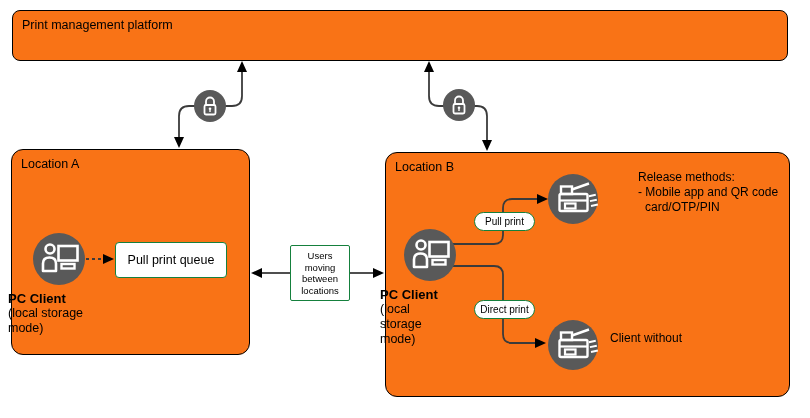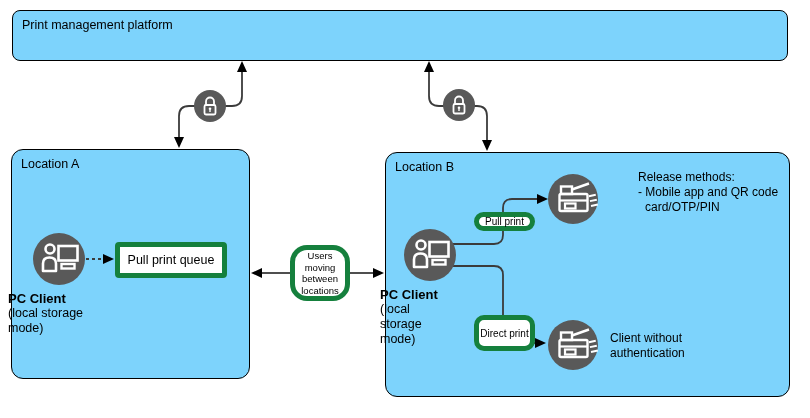--- a/index.html
+++ b/index.html
@@ -1,39 +1,39 @@
 <!DOCTYPE html>
 <html><head>
 <meta charset="utf-8">
 <style>
   html,body{margin:0;padding:0;background:#ffffff;font-family:"Liberation Sans",sans-serif;color:#000;}
   #canvas{position:relative;width:810px;height:418px;background:#ffffff;overflow:hidden;}
-  .node{position:absolute;box-sizing:border-box;background:#7dd3fc;border:1px solid #000;border-radius:12px;}
-  .whitebox{position:absolute;box-sizing:border-box;background:#fff;border:5px solid #15803d;display:flex;align-items:center;justify-content:center;text-align:center;}
+  .node{position:absolute;box-sizing:border-box;background:#f97316;border:1px solid #000;border-radius:12px;}
+  .whitebox{position:absolute;box-sizing:border-box;background:#fff;border:1px solid #15803d;display:flex;align-items:center;justify-content:center;text-align:center;}
   .corner-label{position:absolute;left:9px;top:7px;font-size:12.5px;}
   .circle{position:absolute;border-radius:50%;background:#595959;display:flex;align-items:center;justify-content:center;}
   .caption{position:absolute;font-size:12.5px;line-height:15px;}
   .caption .t{font-weight:bold;font-size:13px;}
   .pill{border-radius:10px;font-size:10px;}
   .txtblock{position:absolute;font-size:12px;line-height:15px;}
   svg.layer{position:absolute;left:0;top:0;}
   .conn{stroke:#3b3b3b;stroke-width:1.8;fill:none;}
   .ah{fill:#000;stroke:none;}
   .iglyph{stroke:#fff;fill:none;}
 </style>
 </head>
 <body>
 
 <div id="canvas">
 
   <div class="node" style="left:12px;top:10px;width:776px;height:51px;border-radius:8px;">
     <div class="corner-label">Print management platform</div>
   </div>
 
-  <div class="node" style="left:11px;top:149px;width:239px;height:230px;">
+  <div class="node" style="left:11px;top:149px;width:239px;height:206px;">
     <div class="corner-label">Location A</div>
   </div>
 
   <div class="node" style="left:385px;top:152px;width:405px;height:245px;">
     <div class="corner-label">Location B</div>
   </div>
 
   <svg class="layer" width="810" height="418" viewBox="0 0 810 418">
 
     <g>
@@ -98,21 +98,21 @@
   </div>
   <div class="caption" style="left:8px;top:291px;width:102px;">
     <div class="t">PC Client</div>
     <div>(local storage</div>
     <div>mode)</div>
   </div>
   <div class="whitebox" style="left:115px;top:242px;width:112px;height:36px;border-radius:4px;font-size:12.5px;">
     <span>Pull print queue</span>
   </div>
 
-  <div class="whitebox" style="left:290px;top:245px;width:60px;height:56px;border-radius:17px;font-size:9.5px;line-height:11.5px;flex-direction:column;">
+  <div class="whitebox" style="left:290px;top:245px;width:60px;height:56px;border-radius:2px;font-size:9.5px;line-height:11.5px;flex-direction:column;">
     <div>Users</div>
     <div>moving</div>
     <div>between</div>
     <div>locations</div>
   </div>
 
   <div class="circle" style="left:404px;top:229px;width:52px;height:52px;">
     <svg width="52" height="52" viewBox="0 0 52 52">
       <circle class="iglyph" stroke-width="2.6" cx="17" cy="16" r="4.5"></circle>
       <path class="iglyph" stroke-width="2.6" stroke-linejoin="round" d="M 10,38 V 30.5 Q 10,24.5 16.5,24.5 Q 23,24.5 23,30.5 V 38 Z"></path>
@@ -123,21 +123,21 @@
   <div class="caption" style="left:380px;top:287px;width:100px;">
     <div class="t">PC Client</div>
     <div>(local</div>
     <div>storage</div>
     <div>mode)</div>
   </div>
 
   <div class="whitebox pill" style="left:474px;top:212px;width:61px;height:19px;">
     <span>Pull print</span>
   </div>
-  <div class="whitebox pill" style="left:474px;top:315px;width:61px;height:36px;">
+  <div class="whitebox pill" style="left:474px;top:300px;width:61px;height:19px;">
     <span>Direct print</span>
   </div>
 
   <div class="circle" style="left:548px;top:174px;width:50px;height:50px;">
     <svg width="50" height="50" viewBox="0 0 50 50">
       <rect class="iglyph" stroke-width="2.4" x="13" y="12.5" width="11" height="7.5"></rect>
       <path class="iglyph" stroke-width="2.4" d="M 24,15.5 L 41,9.5"></path>
       <rect class="iglyph" stroke-width="2.4" x="11.5" y="20" width="28" height="17" rx="1.5"></rect>
       <path class="iglyph" stroke-width="2.2" d="M 11.5,26.5 H 39.5"></path>
       <rect class="iglyph" stroke-width="2.2" x="17" y="29.5" width="10.5" height="5"></rect>
@@ -160,16 +160,15 @@
   </div>
 
   <div class="txtblock" style="left:610px;top:170px;width:182px;margin-left:28px;">
     <div>Release methods:</div>
     <div>- Mobile app and QR code</div>
     <div style="padding-left:7px;">card/OTP/PIN</div>
   </div>
 
   <div class="txtblock" style="left:610px;top:331px;width:140px;">
     <div>Client without</div>
-    <div>authentication</div>
   </div>
 
 </div>
 
 </body></html>

